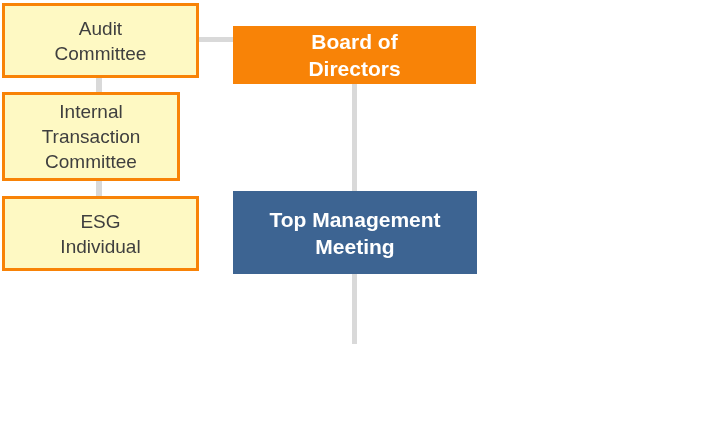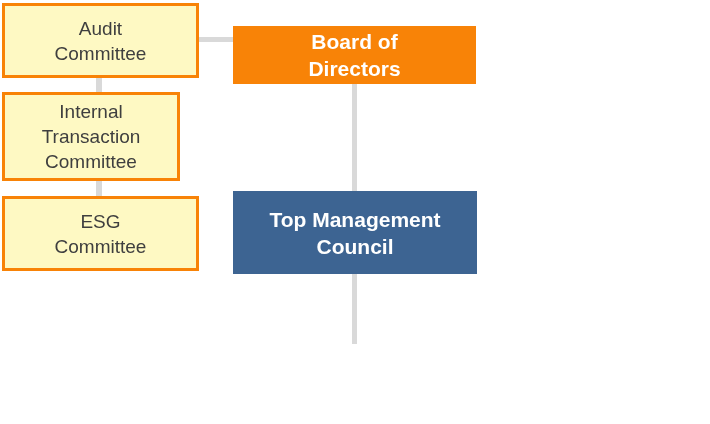--- a/index.html
+++ b/index.html
@@ -74,22 +74,22 @@
   <div class="connector conn-top-risk"></div>
 
   <div class="node light audit">Audit
 Committee</div>
 
   <div class="node light internal">Internal
 Transaction
 Committee</div>
 
   <div class="node light esg">ESG
-Committee</div>
+Individual</div>
 
   <div class="node solid-orange board">Board of
 Directors</div>
 
   <div class="node solid-blue topmgmt">Top Management
-Council</div>
+Meeting</div>
 
 
 </div>
 
 </body></html>

